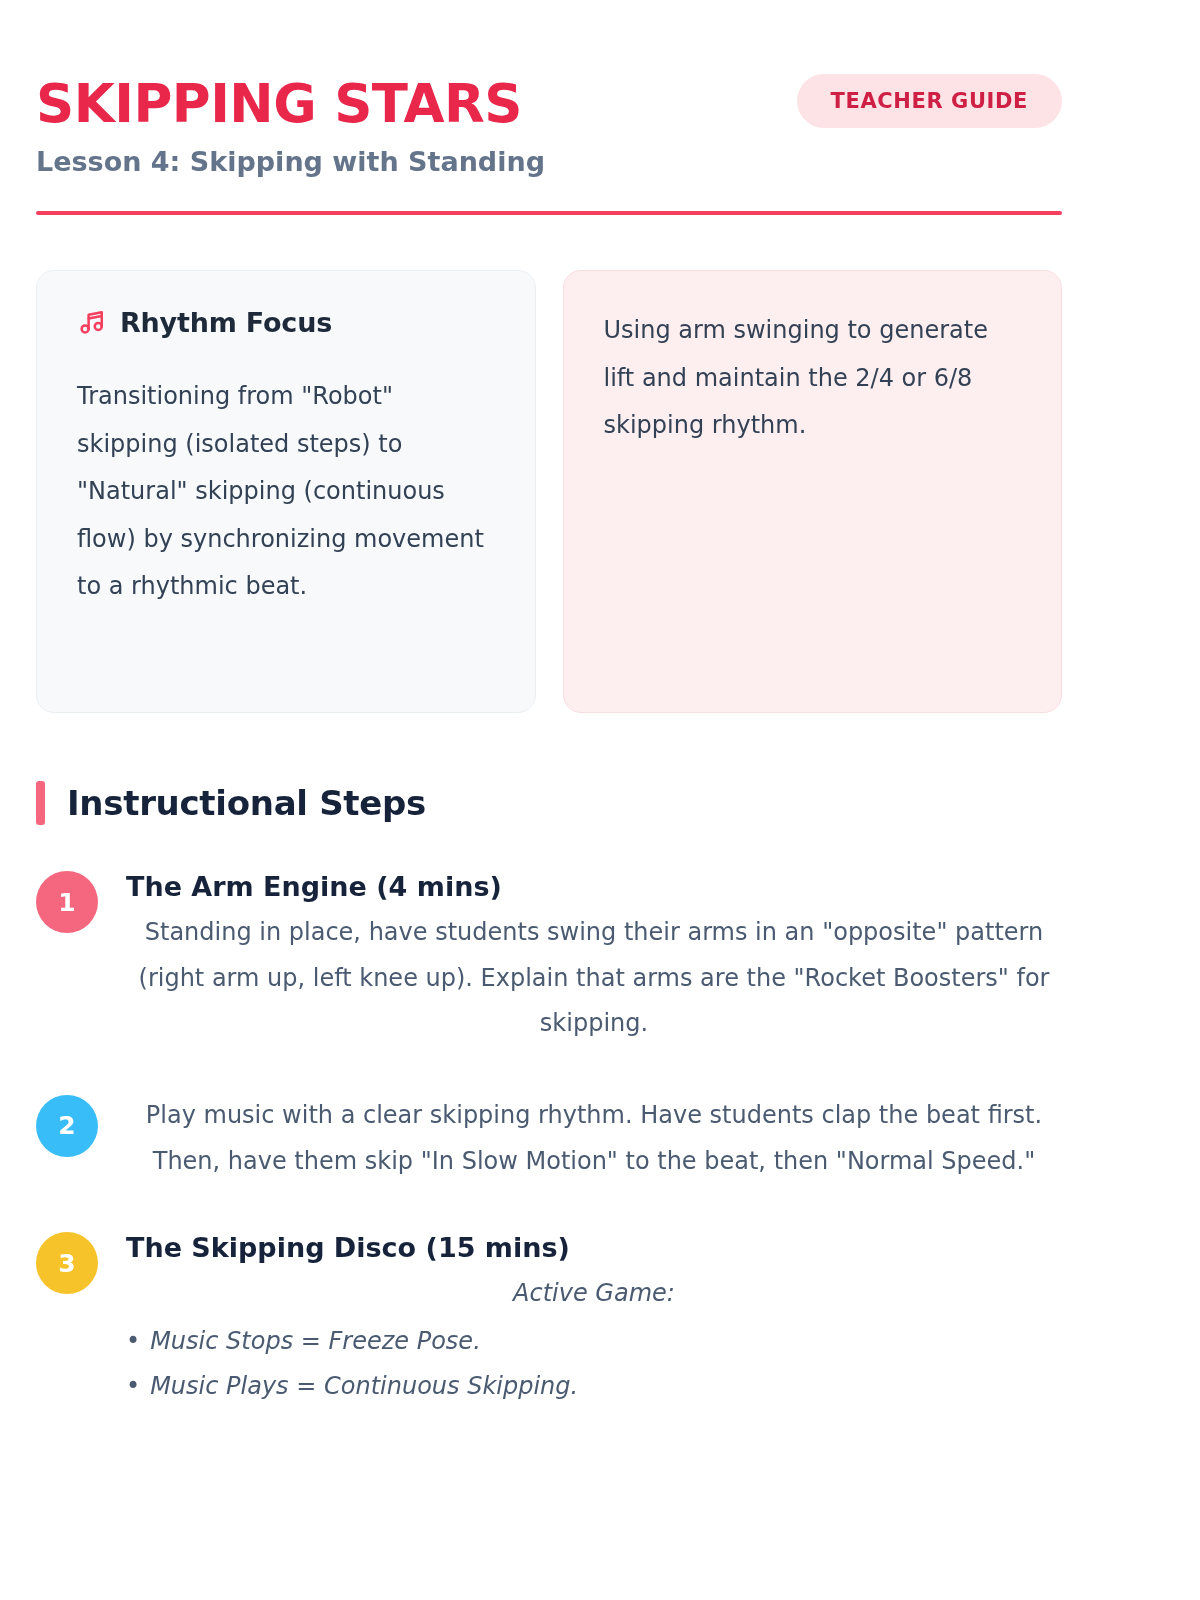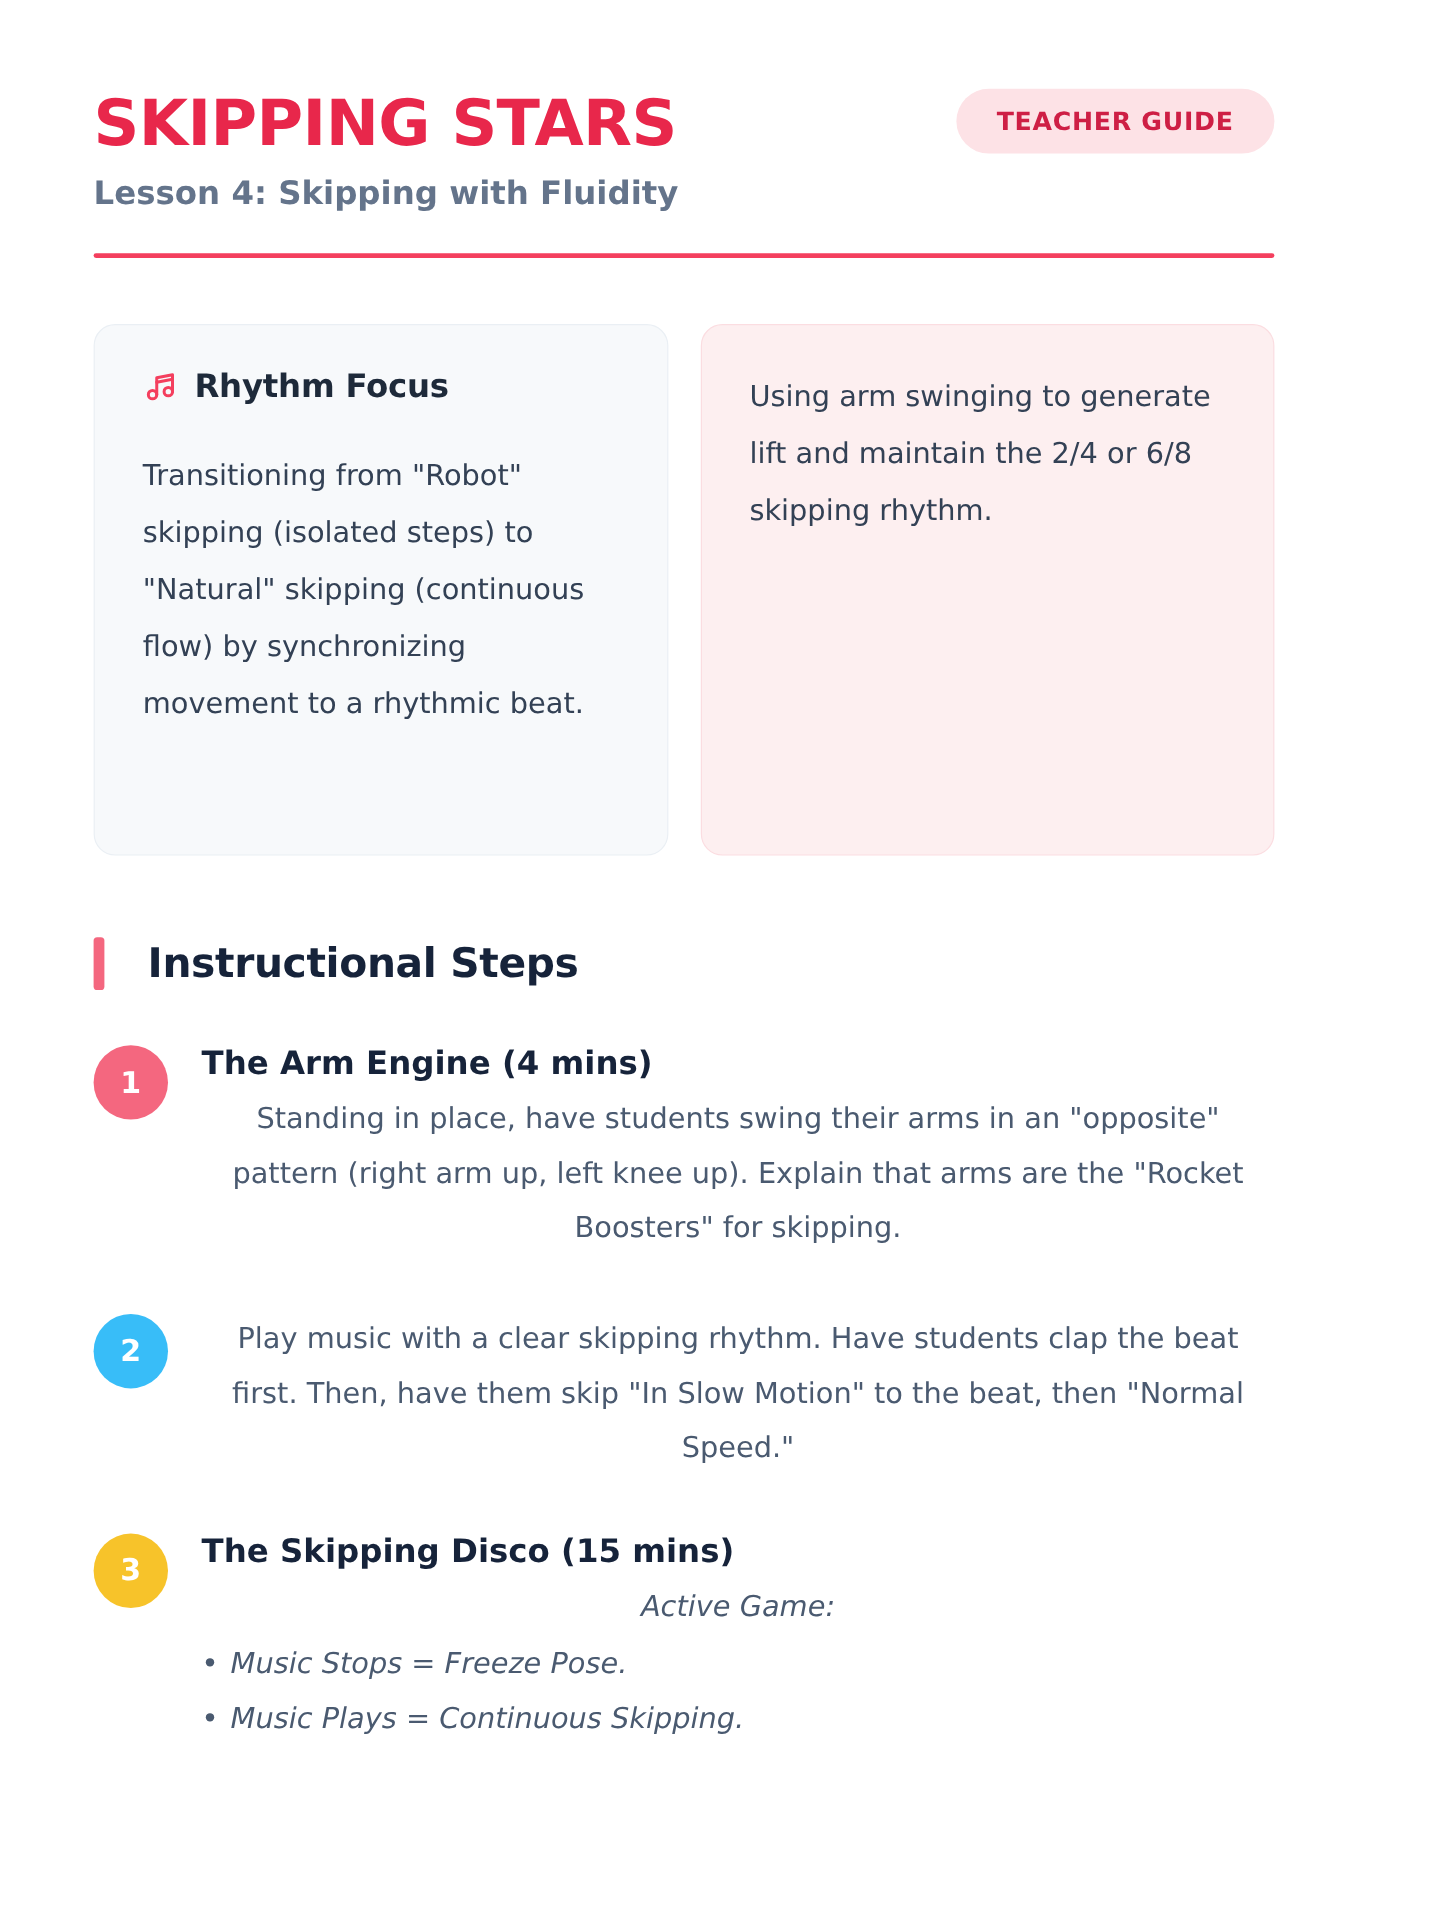--- a/index.html
+++ b/index.html
@@ -8,21 +8,21 @@
     width: 1200px;
     height: 1600px;
     background: #ffffff;
     font-family: "DejaVu Sans", "Liberation Sans", sans-serif;
     overflow: hidden;
   }
 
   .page {
     width: 1140px;
     height: 1600px;
-    padding: 70px 78px 0 78px;
+    padding: 70px 78px 0 36px;
     position: relative;
   }
 
   
   .header {
     position: relative;
     display: flex;
     align-items: flex-start;
     justify-content: space-between;
   }
@@ -117,21 +117,21 @@
     font-size: 24px;
     line-height: 1.98;
     color: #334155;
   }
 
   
   .section {
     margin-top: 68px;
     display: flex;
     align-items: center;
-    gap: 36px;
+    gap: 22px;
   }
 
   .section-bar {
     width: 9px;
     height: 44px;
     background: #F4677F;
     border-radius: 3px;
     flex: 0 0 auto;
   }
 
@@ -202,21 +202,21 @@
   }
 </style>
 </head>
 <body>
 
 <div class="page">
 
   <div class="header">
     <div class="header-left">
       <div class="doc-title">SKIPPING STARS</div>
-      <div class="doc-subtitle">Lesson 4: Skipping with Fluidity</div>
+      <div class="doc-subtitle">Lesson 4: Skipping with Standing</div>
     </div>
     <div class="badge">TEACHER GUIDE</div>
   </div>
   <div class="header-rule"></div>
 
   <div class="cards">
 
     <div class="card neutral">
       <div class="card-head">
         <svg class="card-icon" viewBox="0 0 24 24" fill="none" stroke="#F43F5E" stroke-width="2" stroke-linecap="round" stroke-linejoin="round">

